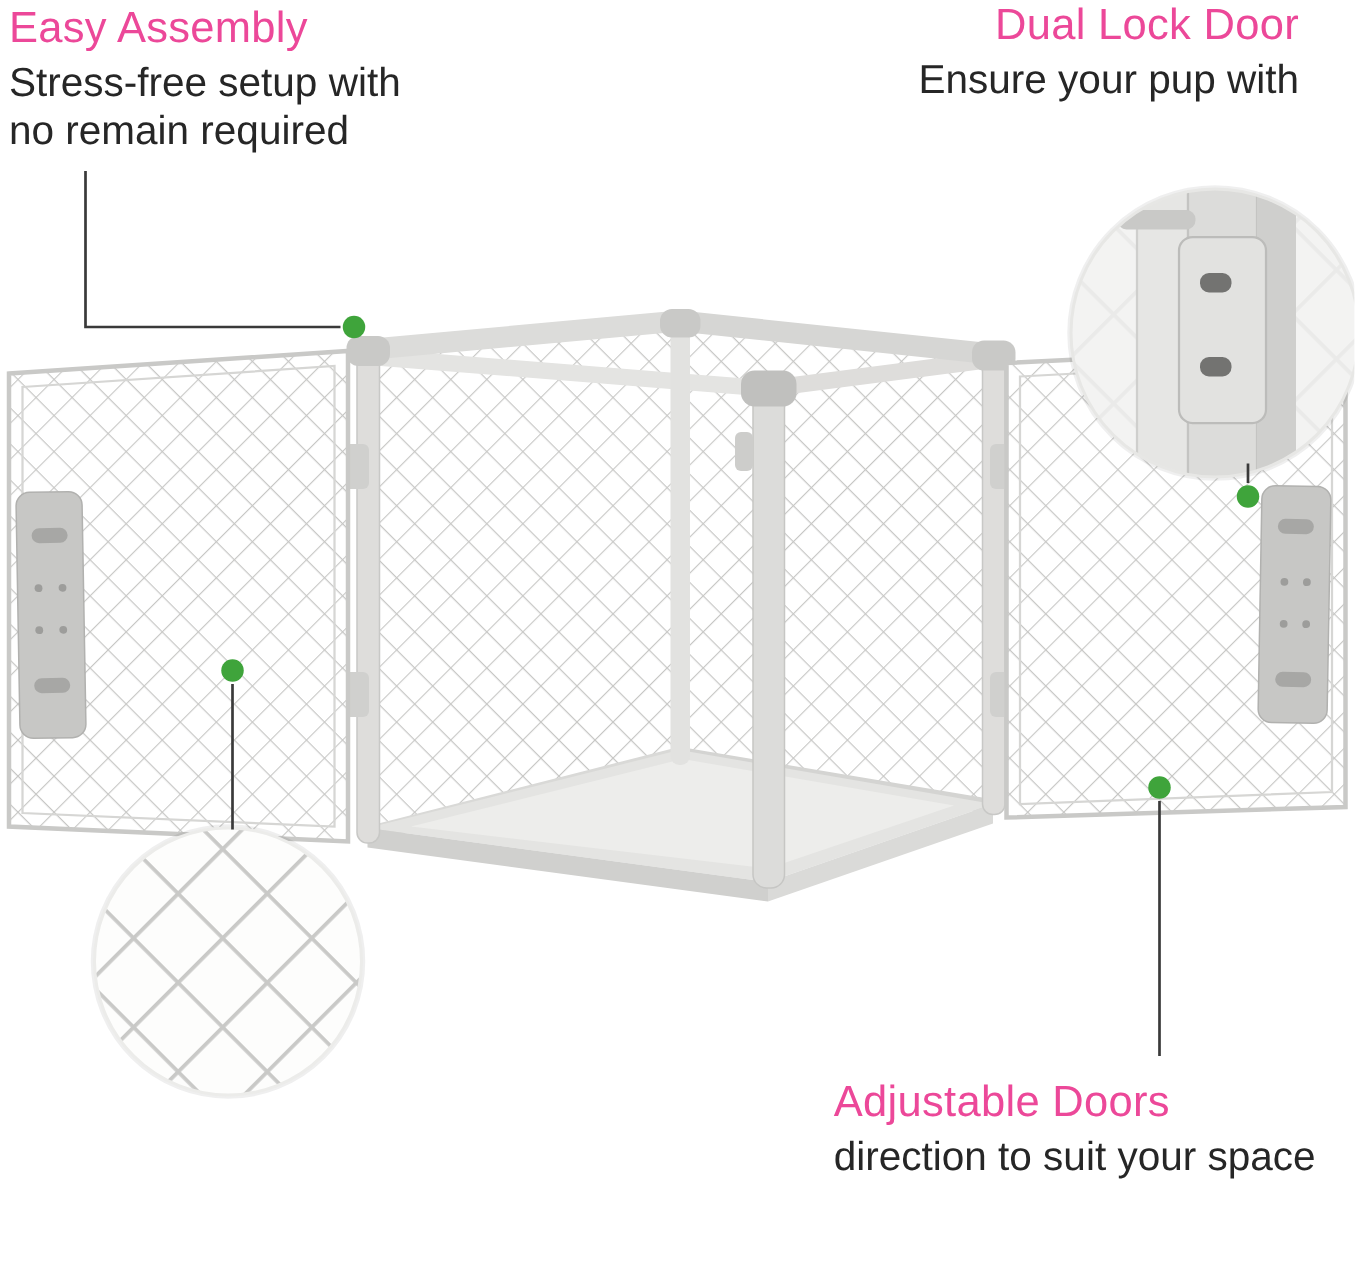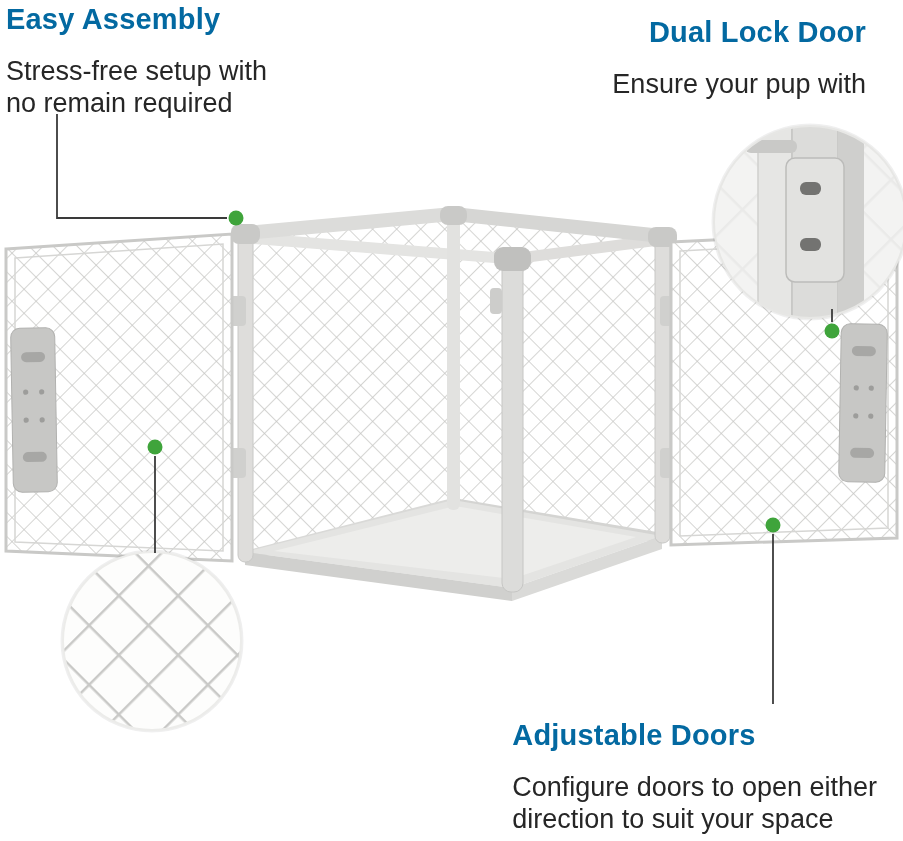--- a/index.html
+++ b/index.html
@@ -2,25 +2,25 @@
 <html><head>
 <meta charset="utf-8">
 <style>
   html,body{margin:0;padding:0;background:#ffffff;}
   .stage{
     position:relative;width:903px;height:841px;background:#ffffff;overflow:hidden;
     font-family:"Liberation Sans",sans-serif;color:#161616;
   }
   .scene{position:absolute;left:0;top:0;width:903px;height:841px;display:block;}
   .callout{position:absolute;max-width:480px;}
-  .callout h2{margin:0;font-size:29px;line-height:34px;font-weight:bold;letter-spacing:.2px;color:#0369a1;}
-  .callout p{margin:19px 0 0;font-size:27px;line-height:32px;color:#262626;}
+  .callout h2{margin:0;font-size:29px;line-height:34px;font-weight:normal;letter-spacing:.2px;color:#ec4899;}
+  .callout p{margin:3px 0 0;font-size:27px;line-height:32px;color:#262626;}
   .callout p span{display:block;}
   .tl{left:6px;top:2px;text-align:left;}
-  .tr{right:37px;top:15px;text-align:right;}
+  .tr{right:37px;top:0;text-align:right;}
   .bl{left:6px;top:718px;text-align:left;}
   .br{right:26px;top:718px;text-align:left;}
 </style>
 </head>
 <body>
 
 <div class="stage">
 
   <svg class="scene" viewBox="0 0 903 841" xmlns="http://www.w3.org/2000/svg">
     <defs>
@@ -169,18 +169,17 @@
     <h2>Dual Lock Door</h2>
     <p>
       <span>Ensure your pup with</span>
     </p>
   </div>
 
 
   <div class="callout br">
     <h2>Adjustable Doors</h2>
     <p>
-      <span>Configure doors to open either</span>
       <span>direction to suit your space</span>
     </p>
   </div>
 
 </div>
 
 </body></html>

